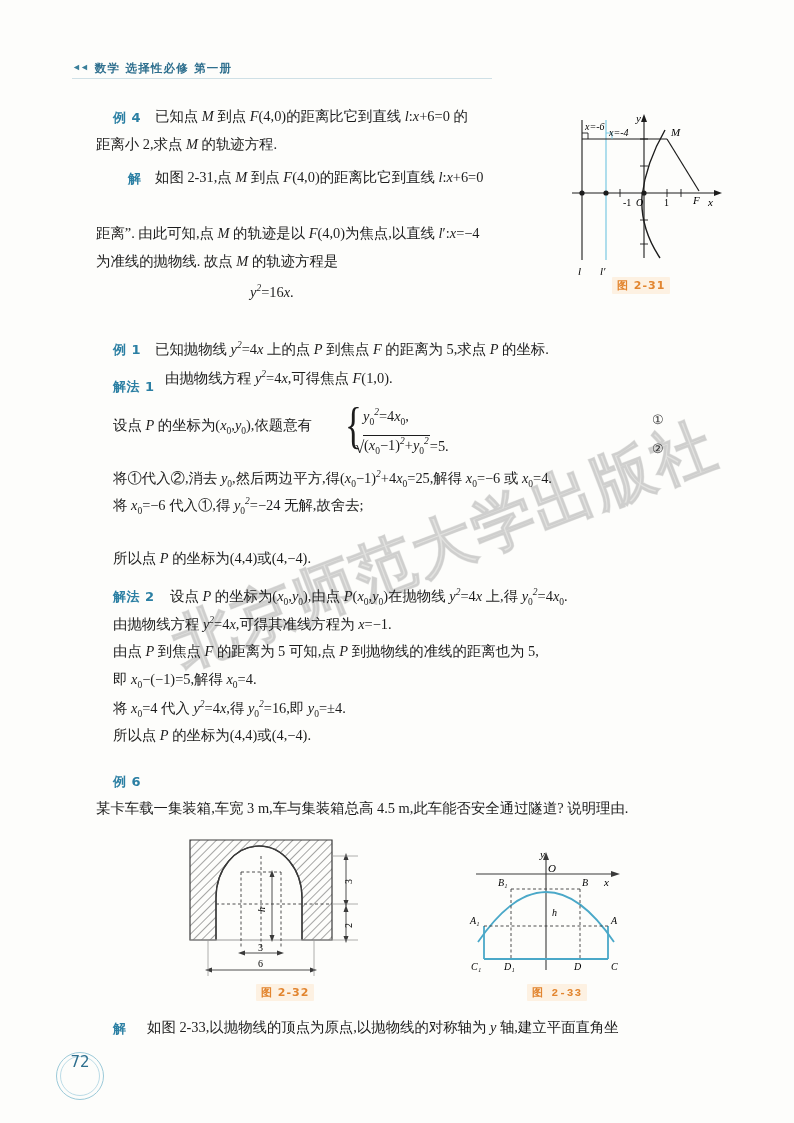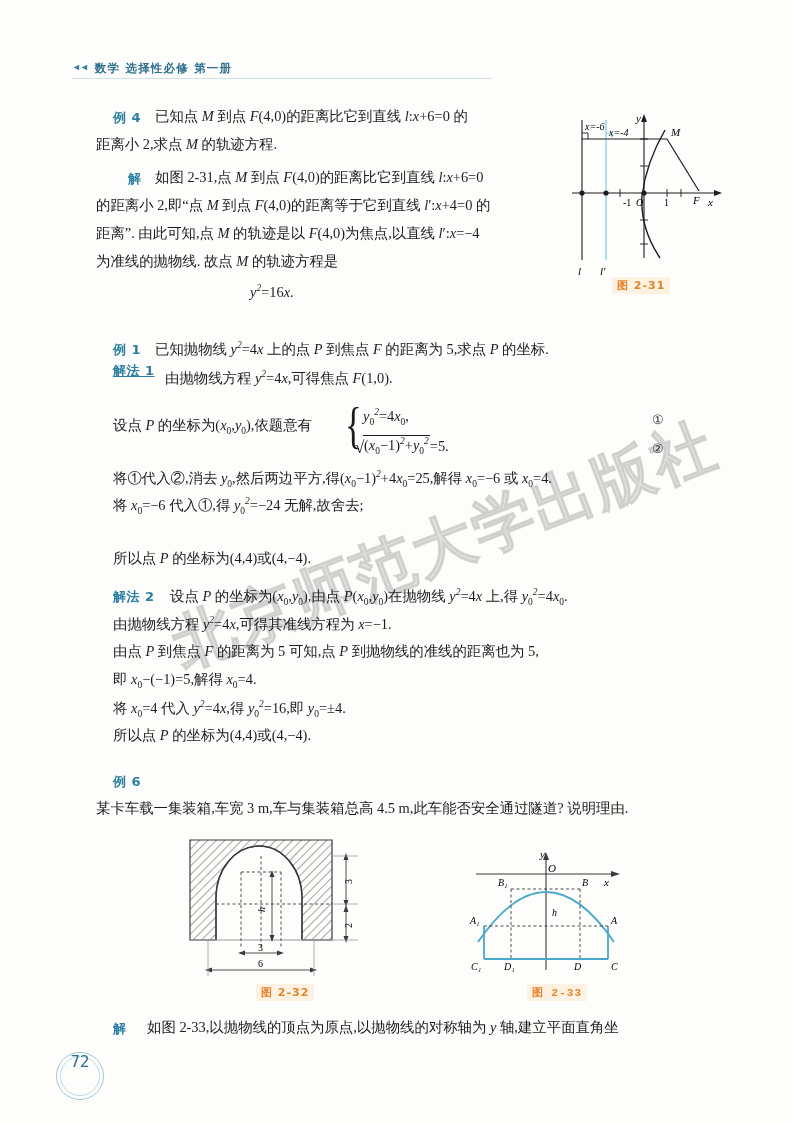--- a/index.html
+++ b/index.html
@@ -87,21 +87,20 @@
   </div>
 
   <div class="watermark">北京师范大学出版社</div>
 
   <span class="tx lab" style="left:113px;top:111px;">例 4</span>
   <span class="tx" style="left:155px;top:109px;">已知点 <i class="v">M</i> 到点 <i class="v">F</i>(4,0)的距离比它到直线 <i class="v">l</i>:<i class="v">x</i>+6=0 的</span>
   <span class="tx" style="left:96px;top:137px;">距离小 2,求点 <i class="v">M</i> 的轨迹方程.</span>
 
   <span class="tx lab" style="left:128px;top:172px;">解</span>
   <span class="tx" style="left:155px;top:170px;">如图 2-31,点 <i class="v">M</i> 到点 <i class="v">F</i>(4,0)的距离比它到直线 <i class="v">l</i>:<i class="v">x</i>+6=0</span>
-  <span class="tx" style="left:96px;top:198px;">的距离小 2,即“点 <i class="v">M</i> 到点 <i class="v">F</i>(4,0)的距离等于它到直线 <i class="v">l</i>′:<i class="v">x</i>+4=0 的</span>
   <span class="tx" style="left:96px;top:226px;">距离”. 由此可知,点 <i class="v">M</i> 的轨迹是以 <i class="v">F</i>(4,0)为焦点,以直线 <i class="v">l</i>′:<i class="v">x</i>=−4</span>
   <span class="tx" style="left:96px;top:254px;">为准线的抛物线. 故点 <i class="v">M</i> 的轨迹方程是</span>
   <span class="tx" style="left:250px;top:284px;"><i class="v">y</i><sup class="p">2</sup>=16<i class="v">x</i>.</span>
 
   <div class="fig" style="left:568px;top:108px;">
     <svg width="160" height="170" viewBox="0 0 160 170">
 
       <line x1="14" y1="12" x2="14" y2="152" stroke="#1c1c1c" stroke-width="1.1"></line>
 
       <line x1="38" y1="12" x2="38" y2="152" stroke="#6ec4e0" stroke-width="1.1"></line>
@@ -145,21 +144,21 @@
       <text x="96" y="98" font-size="10" font-family="Liberation Serif, serif">1</text>
       <text x="10" y="167" font-size="11" font-style="italic" font-family="Liberation Serif, serif">l</text>
       <text x="32" y="167" font-size="11" font-style="italic" font-family="Liberation Serif, serif">l′</text>
     </svg>
   </div>
   <span class="figcap" style="left:612px;top:277px;">图 2-31</span>
 
   <span class="tx lab" style="left:113px;top:343px;">例 1</span>
   <span class="tx" style="left:155px;top:341px;">已知抛物线 <i class="v">y</i><sup class="p">2</sup>=4<i class="v">x</i> 上的点 <i class="v">P</i> 到焦点 <i class="v">F</i> 的距离为 5,求点 <i class="v">P</i> 的坐标.</span>
 
-  <span class="tx lab" style="left:113px;top:364px;text-decoration:underline;">解法 1</span>
+  <span class="tx lab" style="left:113px;top:380px;">解法 1</span>
   <span class="tx" style="left:165px;top:370px;">由抛物线方程 <i class="v">y</i><sup class="p">2</sup>=4<i class="v">x</i>,可得焦点 <i class="v">F</i>(1,0).</span>
 
   <span class="tx" style="left:113px;top:418px;">设点 <i class="v">P</i> 的坐标为(<i class="v">x</i><sub class="p">0</sub>,<i class="v">y</i><sub class="p">0</sub>),依题意有</span>
 
   <div style="position:absolute;left:345px;top:406px;width:230px;height:54px;">
     <span style="position:absolute;left:0;top:-6px;font-size:50px;line-height:1;font-family:'Liberation Serif',serif;transform:scaleX(0.7);transform-origin:left center;">{</span>
     <span style="position:absolute;left:18px;top:1px;font-size:14.4px;"><i class="v">y</i><sub class="p">0</sub><sup class="p">2</sup>=4<i class="v">x</i><sub class="p">0</sub>,</span>
     <span style="position:absolute;left:18px;top:30px;font-size:14.4px;">
       <span style="display:inline-block;border-top:1px solid #1c1c1c;padding:0 1px;position:relative;top:-1px;">
         <span style="position:absolute;left:-8px;top:2px;font-size:17px;">√</span>

